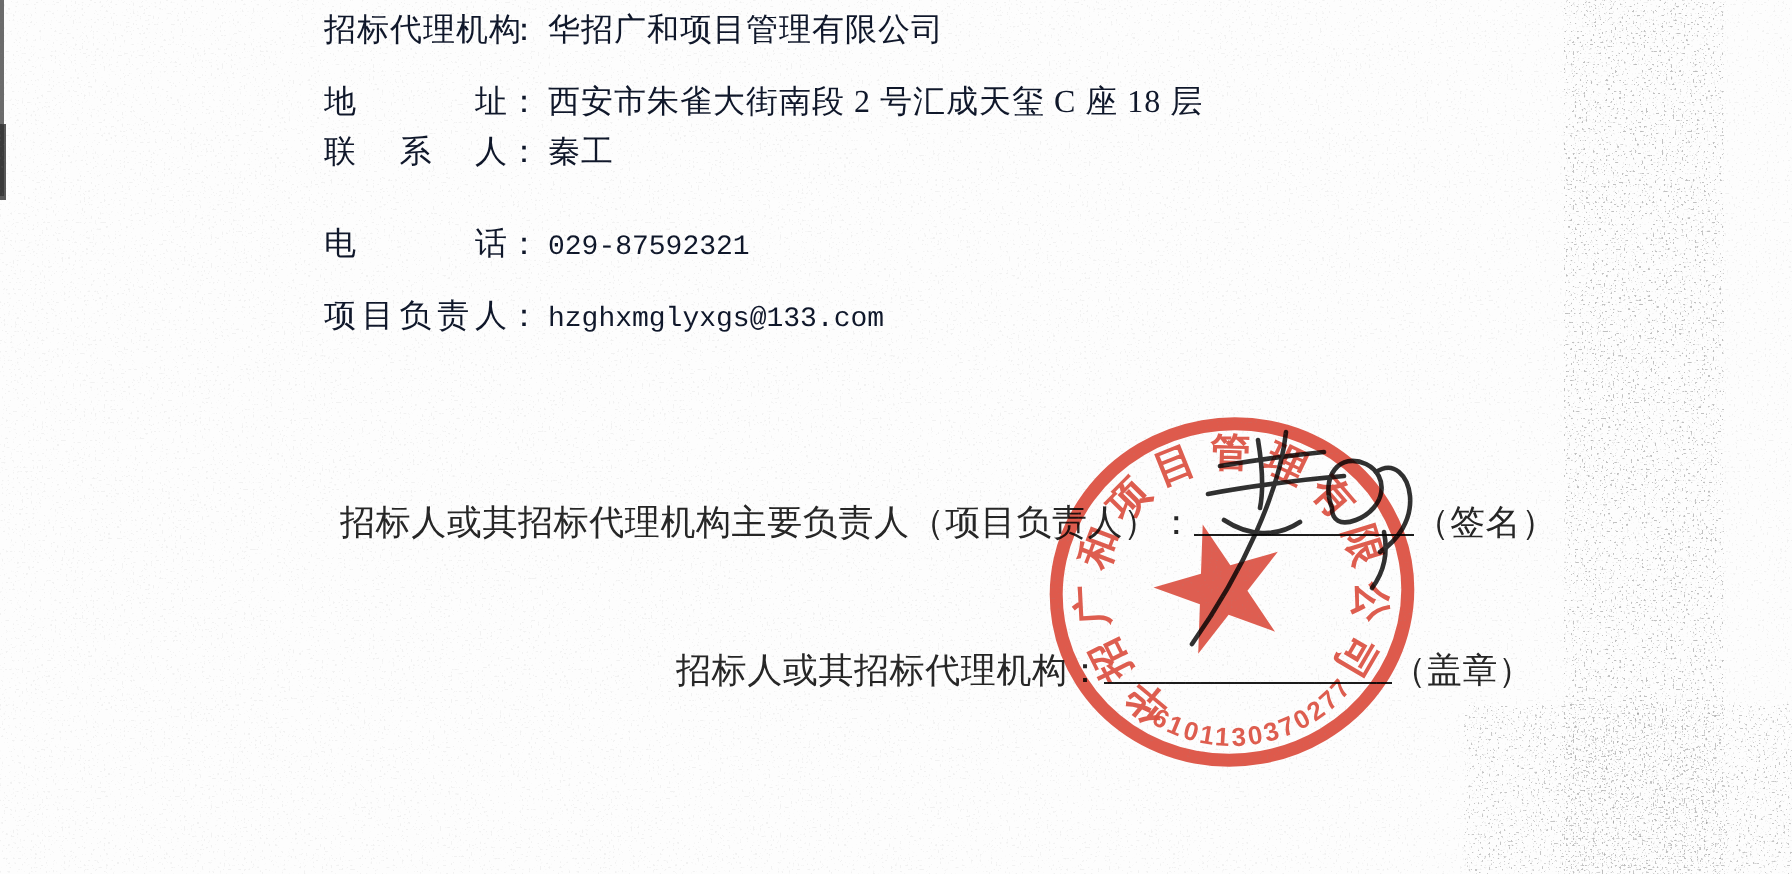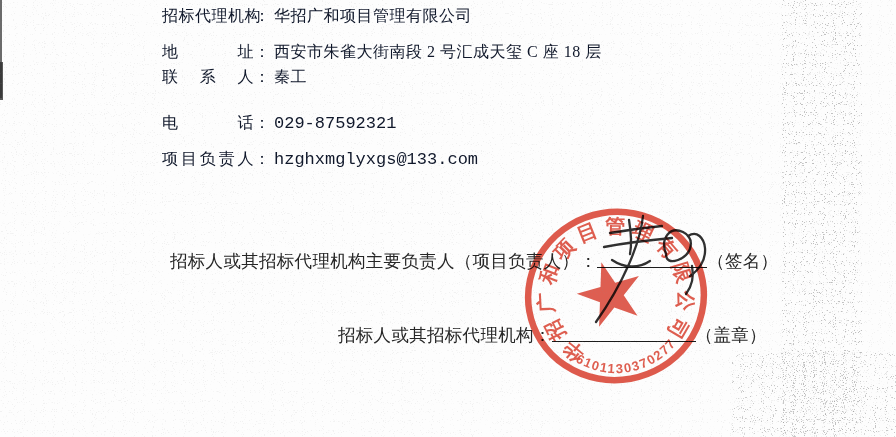--- a/index.html
+++ b/index.html
@@ -17,21 +17,21 @@
     position:absolute;left:162px;height:22px;line-height:22px;
     font-size:16px;white-space:nowrap;color:#0f172a;
     letter-spacing:0.5px;
   }
   .lbl{
     display:inline-block;width:92px;white-space:nowrap;
     text-align:justify;text-align-last:justify;vertical-align:baseline;
   }
   .colon{display:inline-block;width:14px;}
   .val{margin-left:6px;}
-  .mono{font-family:"Liberation Mono","DejaVu Sans Mono",monospace;font-size:17px;letter-spacing:0;}
+  .mono{font-family:"Liberation Mono","DejaVu Sans Mono",monospace;font-size:14px;letter-spacing:0;}
   
   .srow{
     position:absolute;height:26px;line-height:26px;font-size:17.5px;
     white-space:nowrap;color:#262626;letter-spacing:0.3px;
   }
   .row-responsible{left:170px;top:248px;}
   .row-org{left:338px;top:322px;text-align:right;}
   .fill-line{
     display:inline-block;border-bottom:1.8px solid #1b1b1b;
     transform:translateY(1px);

